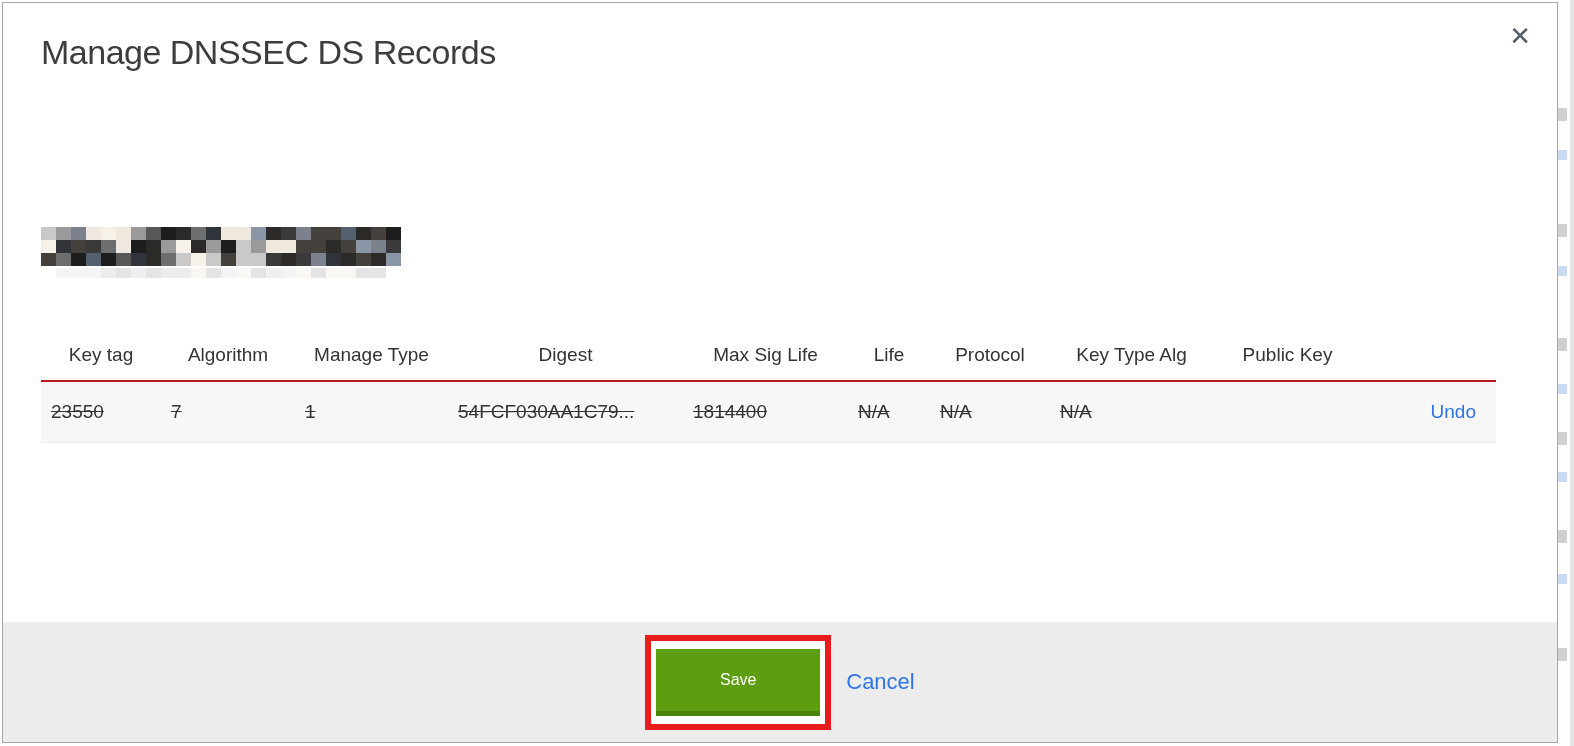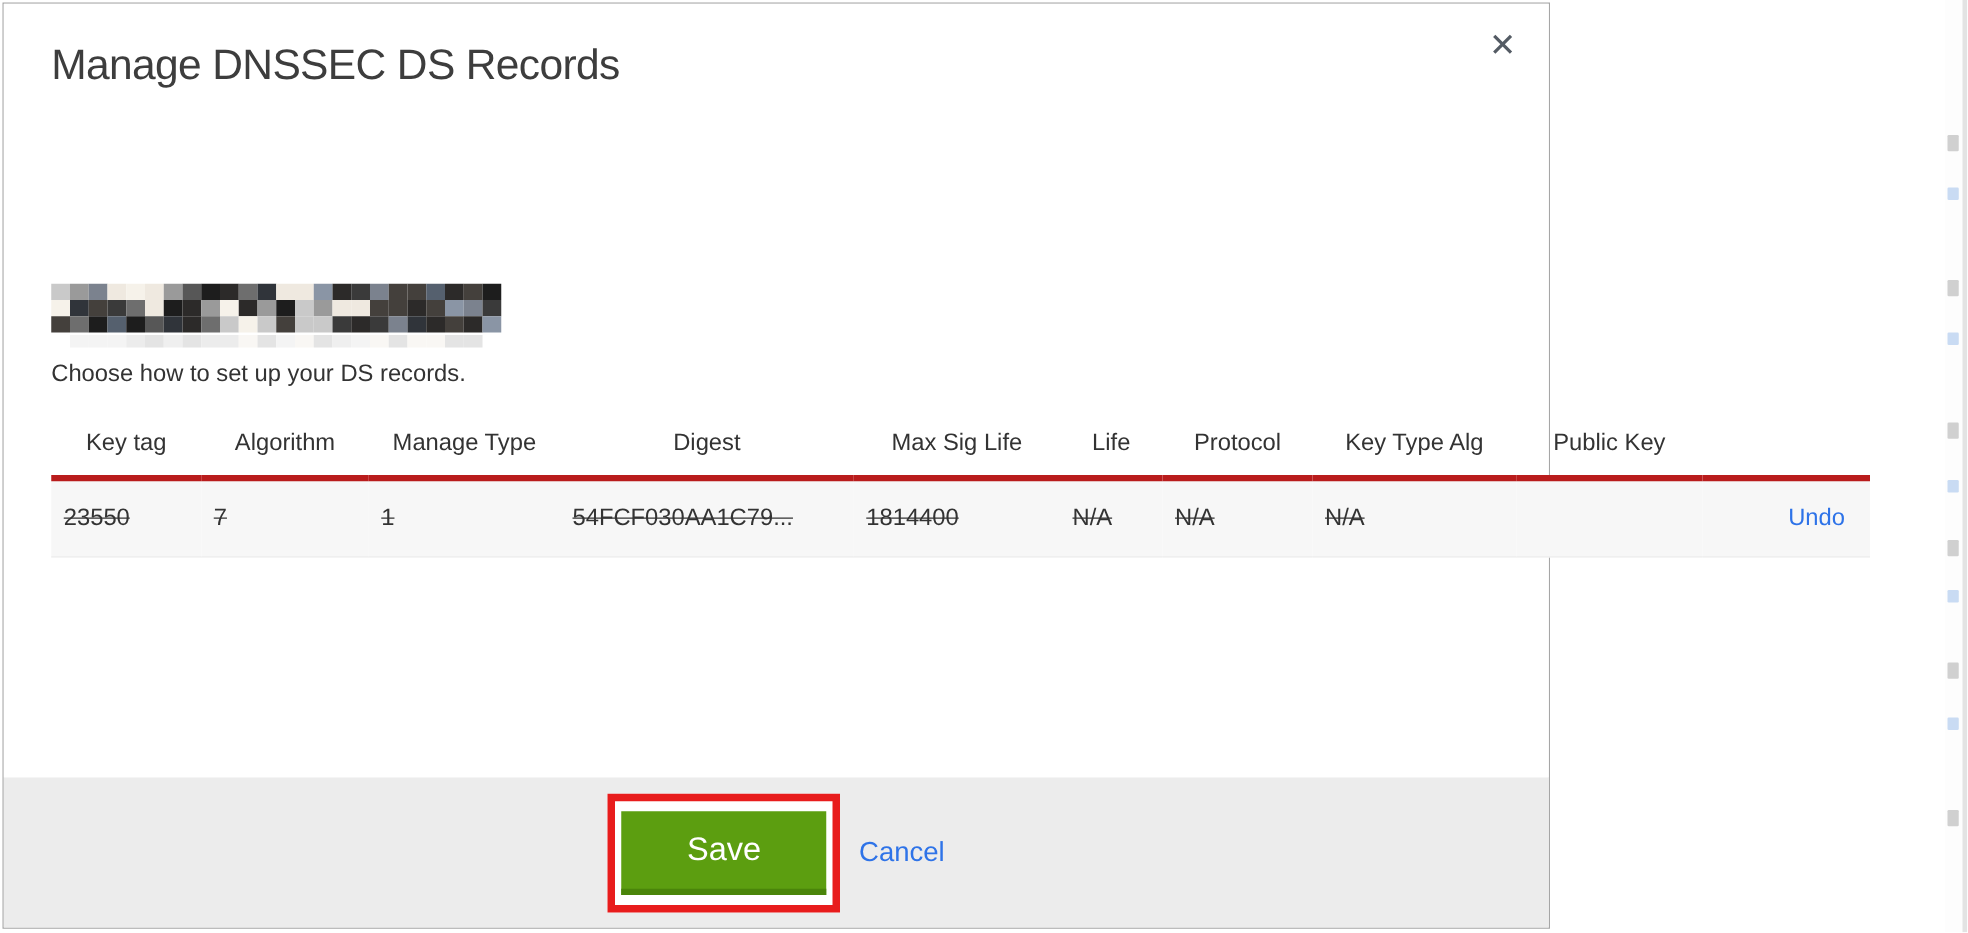--- a/index.html
+++ b/index.html
@@ -8,56 +8,56 @@
 
   #canvas { position:relative; width:1574px; height:746px; background:#fff; overflow:hidden; }
 
   
   .bg-sliver { position:absolute; right:0; top:0; width:18px; height:746px; background:#fdfdfd; }
   .bg-sliver .frag { position:absolute; left:2px; width:9px; height:13px; background:#b9b9b9; opacity:.65; border-radius:1px; }
   .bg-sliver .frag.blue { background:#bcd2f0; height:10px; opacity:.8; }
   .bg-scrollbar { position:absolute; right:0; top:0; width:4px; height:746px; background:#e3e3e3; }
 
   
-  .modal { position:absolute; left:2px; top:2px; width:1238px; height:741px;
+  .modal { position:absolute; left:2px; top:2px; width:1556px; height:741px;
            background:#fff; border:1px solid #a6a6a6; }
   .modal-body { position:absolute; left:0; top:0; right:0; bottom:120px; background:#fff; }
 
   .page-title { position:absolute; left:38px; top:30px; font-size:34px; font-weight:400;
                 color:#3d3d3d; letter-spacing:-0.5px; }
 
   .close-btn { position:absolute; top:20px; right:26px; font-size:26px; font-weight:700;
                color:#545b64; cursor:pointer; line-height:1; }
 
   .redacted { position:absolute; left:38px; top:224px; width:357px; height:52px; }
   .redacted .px { position:absolute; }
 
   .subtitle { position:absolute; left:38px; top:286px; font-size:19px; color:#333; }
 
   
   .ds-table { position:absolute; left:38px; top:328px; width:1455px; border-collapse:collapse;
               font-size:19px; color:#333; table-layout:fixed; }
   .ds-table th { text-align:center; font-weight:400; color:#333; padding:13px 10px 14px 10px; }
-  .ds-table tbody { border-top:5px solid #b91c1c; border-bottom:1px solid #cacaca; }
+  .ds-table tbody { border-top:2px solid #b91c1c; border-bottom:1px solid #cacaca; }
   .ds-table td { padding:19px 10px; }
   .ds-table tr.striped { background:#f7f7f7; border-bottom:1px solid #ededed; }
   .ds-table td.struck { text-decoration:line-through; }
   .ds-table td.action { text-align:right; padding-right:20px; }
   .undo-link { color:#2e73e8; text-decoration:none; cursor:pointer; }
 
   .add-btn { position:absolute; left:38px; top:512px; width:212px; height:41px;
              background:#fff; border:2px solid #5a9e0f; color:#5a9e0f; font-size:19px;
              font-family:inherit; cursor:pointer; }
 
   
   .modal-footer { position:absolute; left:0; right:0; bottom:0; height:120px; background:#ececec;
                   display:flex; align-items:center; justify-content:center; }
   .red-box { border:6px solid #e81c1c; background:#fff; padding:8px 5px; }
   .save-btn { width:164px; height:67px; background:#5c9e10; border:none;
-              border-bottom:5px solid #4a850a; color:#fff; font-size:26px;
+              border-bottom:5px solid #4a850a; color:#fff; font-size:16px;
               font-family:inherit; cursor:pointer; display:block; }
   .cancel-link { margin-left:15px; color:#2e73e8; font-size:22px; text-decoration:none; cursor:pointer; }
 </style>
 </head>
 <body>
 
 <div id="canvas">
 
   <div class="bg-sliver">
     <div class="frag" style="top:108px"></div>
@@ -171,21 +171,20 @@
           <div class="px" style="left: 225px; top: 41px; width: 15px; height: 10px; background: rgb(239, 239, 239);"></div>
           <div class="px" style="left: 240px; top: 41px; width: 15px; height: 10px; background: rgb(244, 244, 244);"></div>
           <div class="px" style="left: 255px; top: 41px; width: 15px; height: 10px; background: rgb(249, 247, 244);"></div>
           <div class="px" style="left: 270px; top: 41px; width: 15px; height: 10px; background: rgb(228, 228, 228);"></div>
           <div class="px" style="left: 285px; top: 41px; width: 15px; height: 10px; background: rgb(249, 247, 244);"></div>
           <div class="px" style="left: 300px; top: 41px; width: 15px; height: 10px; background: rgb(249, 247, 244);"></div>
           <div class="px" style="left: 315px; top: 41px; width: 15px; height: 10px; background: rgb(228, 228, 228);"></div>
           <div class="px" style="left: 330px; top: 41px; width: 15px; height: 10px; background: rgb(228, 228, 228);"></div>
         </div>
 
-      <div class="subtitle">Choose how to set up your DS records.</div>
 
       <table class="ds-table">
         <colgroup>
           <col style="width:120px">
             <col style="width:134px">
             <col style="width:153px">
           <col style="width:235px">
             <col style="width:165px">
             <col style="width:82px">
           <col style="width:120px">

